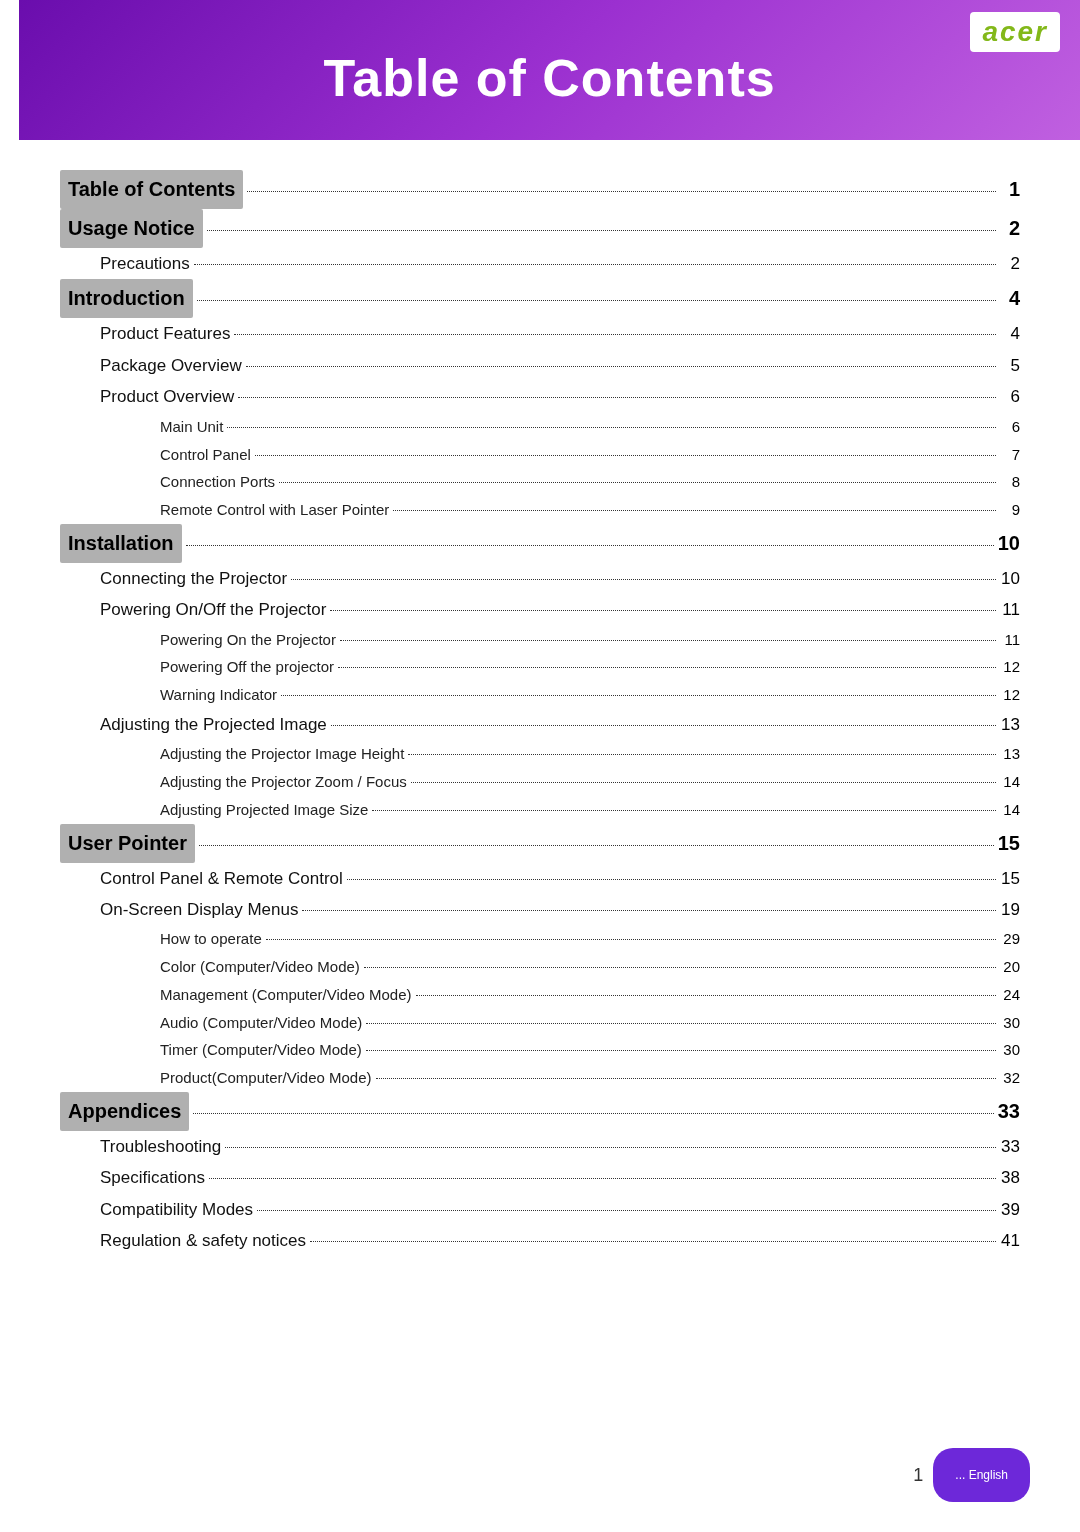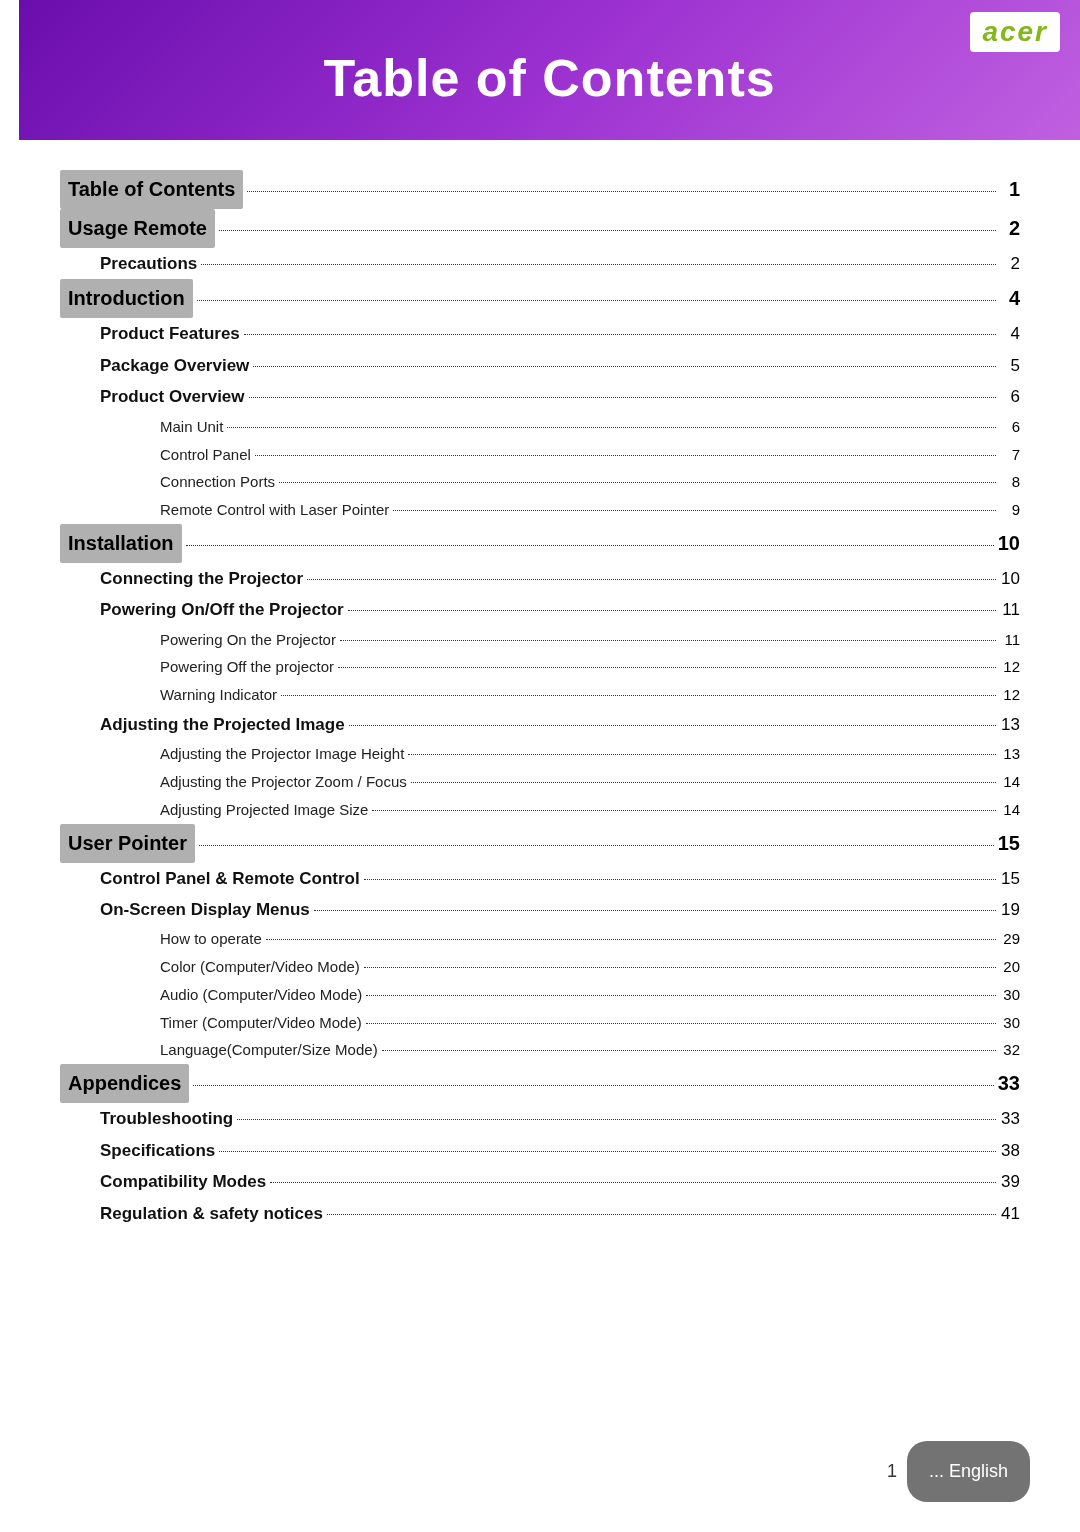--- a/index.html
+++ b/index.html
@@ -93,21 +93,21 @@
       font-weight: bold;
       color: #000;
     }
     .level-1 .toc-page {
       font-size: 20px;
       font-weight: bold;
     }
 
     .level-2 .toc-label {
       font-size: 17px;
-      font-weight: bold;
+      font-weight: normal;
       color: #111;
       padding-left: 40px;
     }
     .level-2 .toc-page {
       font-size: 17px;
     }
 
     .level-3 .toc-label {
       font-size: 15px;
       font-weight: normal;
@@ -127,45 +127,45 @@
       align-items: center;
       gap: 10px;
     }
 
     .footer-page {
       font-size: 18px;
       color: #333;
     }
 
     .footer-lang {
-      background: #737373;
+      background: #6d28d9;
       color: #fff;
       padding: 20px 22px;
       border-radius: 20px;
-      font-size: 18px;
+      font-size: 12px;
     }
   </style>
 </head>
 <body>
 
 <div class="header">
   <div class="acer-logo">
     <span class="acer-logo-text">acer</span>
   </div>
   <div class="page-title">Table of Contents</div>
 </div>
 
 <div class="content" id="toc-container">
 <div class="toc-entry level-1">
       <span class="toc-label"><span class="section-header">Table of Contents</span></span>
       <span class="toc-dots"></span>
       <span class="toc-page">1</span>
     </div>
     <div class="toc-entry level-1">
-      <span class="toc-label"><span class="section-header">Usage Remote</span></span>
+      <span class="toc-label"><span class="section-header">Usage Notice</span></span>
       <span class="toc-dots"></span>
       <span class="toc-page">2</span>
     </div>
     <div class="toc-entry level-2">
       <span class="toc-label">Precautions</span>
       <span class="toc-dots"></span>
       <span class="toc-page">2</span>
     </div>
     <div class="toc-entry level-1">
       <span class="toc-label"><span class="section-header">Introduction</span></span>
@@ -276,31 +276,36 @@
       <span class="toc-label">How to operate </span>
       <span class="toc-dots"></span>
       <span class="toc-page">29</span>
     </div>
     <div class="toc-entry level-3">
       <span class="toc-label">Color (Computer/Video Mode) </span>
       <span class="toc-dots"></span>
       <span class="toc-page">20</span>
     </div>
     <div class="toc-entry level-3">
+      <span class="toc-label">Management (Computer/Video Mode) </span>
+      <span class="toc-dots"></span>
+      <span class="toc-page">24</span>
+    </div>
+    <div class="toc-entry level-3">
       <span class="toc-label">Audio (Computer/Video Mode) </span>
       <span class="toc-dots"></span>
       <span class="toc-page">30</span>
     </div>
     <div class="toc-entry level-3">
       <span class="toc-label">Timer (Computer/Video Mode) </span>
       <span class="toc-dots"></span>
       <span class="toc-page">30</span>
     </div>
     <div class="toc-entry level-3">
-      <span class="toc-label">Language(Computer/Size Mode) </span>
+      <span class="toc-label">Product(Computer/Video Mode) </span>
       <span class="toc-dots"></span>
       <span class="toc-page">32</span>
     </div>
     <div class="toc-entry level-1">
       <span class="toc-label"><span class="section-header">Appendices</span></span>
       <span class="toc-dots"></span>
       <span class="toc-page">33</span>
     </div>
     <div class="toc-entry level-2">
       <span class="toc-label">Troubleshooting</span>

